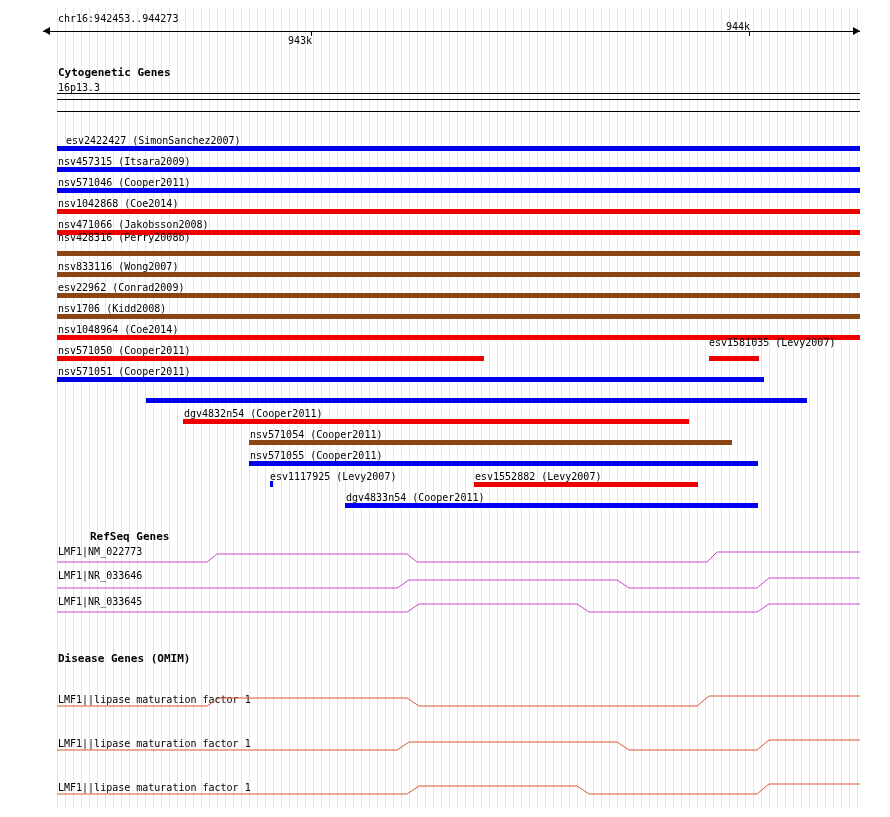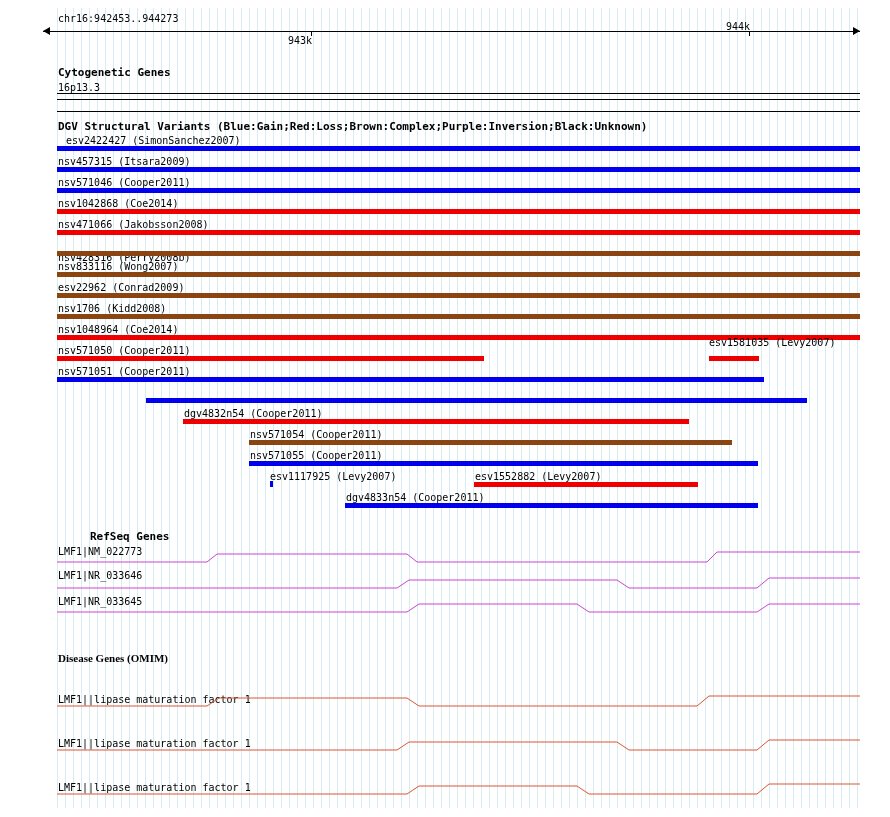--- a/index.html
+++ b/index.html
@@ -54,38 +54,37 @@
 
   <div class="layer">
     <div class="lbl bold" style="left:58px;top:67px;">Cytogenetic Genes</div>
     <div class="lbl" style="left:58px;top:82px;">16p13.3</div>
     <div class="sep" style="left:57px;top:93px;width:803px;"></div>
     <div class="sep" style="left:57px;top:99px;width:803px;"></div>
     <div class="sep" style="left:57px;top:111px;width:803px;"></div>
   </div>
 
   <div class="layer">
-    <div class="lbl bold" style="left:58px;top:121px;">DGV Structural Variants (Blue:Gain;Red:Loss;Brown:Complex;Purple:Inversion;Black:Unknown)</div>
 
     <div class="lbl" style="left:66px;top:135px;">esv2422427 (SimonSanchez2007)</div>
     <div class="bar" style="left:57px;top:146px;width:803px;background:#0000ee;"></div>
 
     <div class="lbl" style="left:58px;top:156px;">nsv457315 (Itsara2009)</div>
     <div class="bar" style="left:57px;top:167px;width:803px;background:#0000ee;"></div>
 
     <div class="lbl" style="left:58px;top:177px;">nsv571046 (Cooper2011)</div>
     <div class="bar" style="left:57px;top:188px;width:803px;background:#0000ee;"></div>
 
     <div class="lbl" style="left:58px;top:198px;">nsv1042868 (Coe2014)</div>
     <div class="bar" style="left:57px;top:209px;width:803px;background:#ee0000;"></div>
 
     <div class="lbl" style="left:58px;top:219px;">nsv471066 (Jakobsson2008)</div>
     <div class="bar" style="left:57px;top:230px;width:803px;background:#ee0000;"></div>
 
-    <div class="lbl" style="left:58px;top:252px;text-align:right;">nsv428316 (Perry2008b)</div>
+    <div class="lbl" style="left:58px;top:232px;text-align:right;">nsv428316 (Perry2008b)</div>
     <div class="bar" style="left:57px;top:251px;width:803px;background:#8b4513;"></div>
 
     <div class="lbl" style="left:58px;top:261px;">nsv833116 (Wong2007)</div>
     <div class="bar" style="left:57px;top:272px;width:803px;background:#8b4513;"></div>
 
     <div class="lbl" style="left:58px;top:282px;">esv22962 (Conrad2009)</div>
     <div class="bar" style="left:57px;top:293px;width:803px;background:#8b4513;"></div>
 
     <div class="lbl" style="left:58px;top:303px;">nsv1706 (Kidd2008)</div>
     <div class="bar" style="left:57px;top:314px;width:803px;background:#8b4513;"></div>
@@ -136,21 +135,21 @@
       <path d="M0 16 L340 16 L352 8 L560 8 L572 16 L700 16 L712 6 L803 6" stroke="#cc44cc" stroke-width="1" fill="none"></path>
     </svg>
 
     <div class="lbl" style="left:58px;top:596px;">LMF1|NR_033645</div>
     <svg class="gene-svg" style="left:57px;top:598px;" width="803" height="18">
       <path d="M0 14 L350 14 L362 6 L520 6 L532 14 L700 14 L712 6 L803 6" stroke="#cc44cc" stroke-width="1" fill="none"></path>
     </svg>
   </div>
 
   <div class="layer">
-    <div class="lbl bold" style="left:58px;top:653px;font-family:Liberation Serif, serif;">Disease Genes (OMIM)</div>
+    <div class="lbl bold" style="left:58px;top:653px;">Disease Genes (OMIM)</div>
 
     <div class="lbl" style="left:58px;top:694px;">LMF1||lipase maturation factor 1</div>
     <svg class="gene-svg" style="left:57px;top:672px;" width="803" height="48">
       <path d="M0 34 L150 34 L162 26 L350 26 L362 34 L640 34 L652 24 L803 24" stroke="#dd5533" stroke-width="1" fill="none"></path>
     </svg>
 
     <div class="lbl" style="left:58px;top:738px;">LMF1||lipase maturation factor 1</div>
     <svg class="gene-svg" style="left:57px;top:716px;" width="803" height="48">
       <path d="M0 34 L340 34 L352 26 L560 26 L572 34 L700 34 L712 24 L803 24" stroke="#dd5533" stroke-width="1" fill="none"></path>
     </svg>

